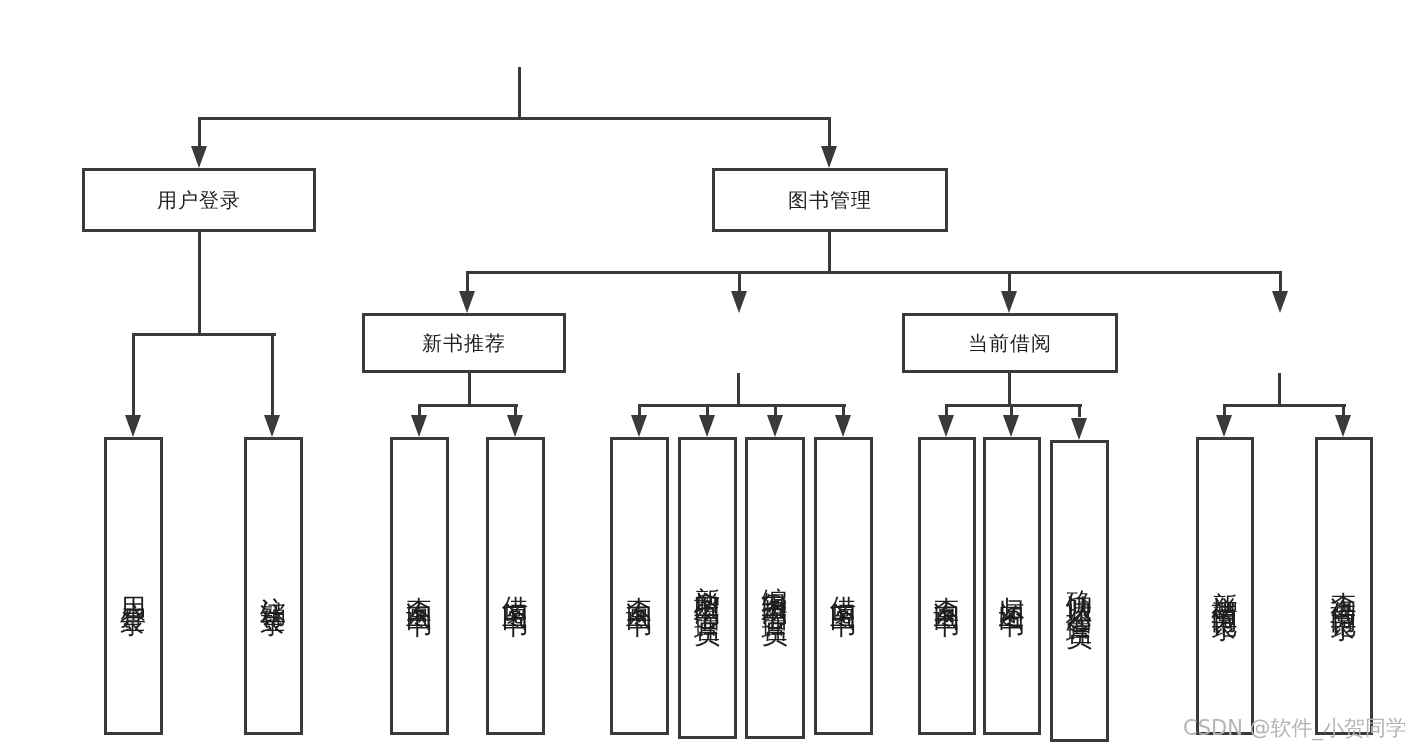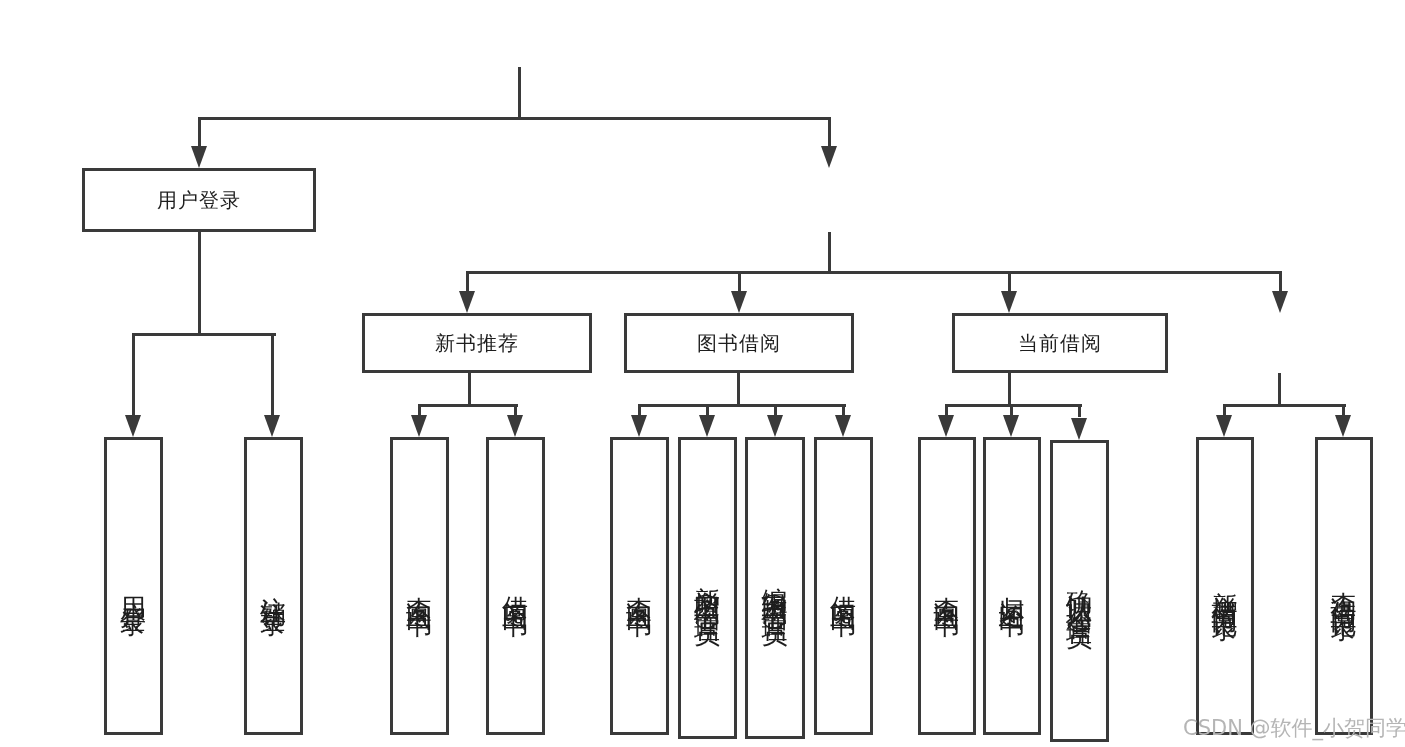--- a/index.html
+++ b/index.html
@@ -57,30 +57,30 @@
 </head>
 <body>
 
 <div id="canvas">
 
 
   <div class="box hbox" style="left:82px;top:168px;width:234px;height:64px;">
     <span>用户登录</span>
   </div>
 
+  <div class="box hbox" style="left:712px;top:168px;width:236px;height:64px;">
+    <span>图书管理</span>
+  </div>
 
-  <div class="box hbox" style="left:362px;top:313px;width:230px;height:60px;">
+  <div class="box hbox" style="left:362px;top:313px;width:204px;height:60px;">
     <span>新书推荐</span>
   </div>
 
-  <div class="box hbox" style="left:624px;top:313px;width:230px;height:60px;">
-    <span>图书借阅</span>
-  </div>
 
-  <div class="box hbox" style="left:952px;top:313px;width:216px;height:60px;">
+  <div class="box hbox" style="left:902px;top:313px;width:216px;height:60px;">
     <span>当前借阅</span>
   </div>
 
 
   <div class="box leaf" style="left:104px;top:437px;width:59px;height:298px;">
     <span>用户登录</span>
   </div>
 
   <div class="box leaf" style="left:244px;top:437px;width:59px;height:298px;">
     <span>注销登录</span>

